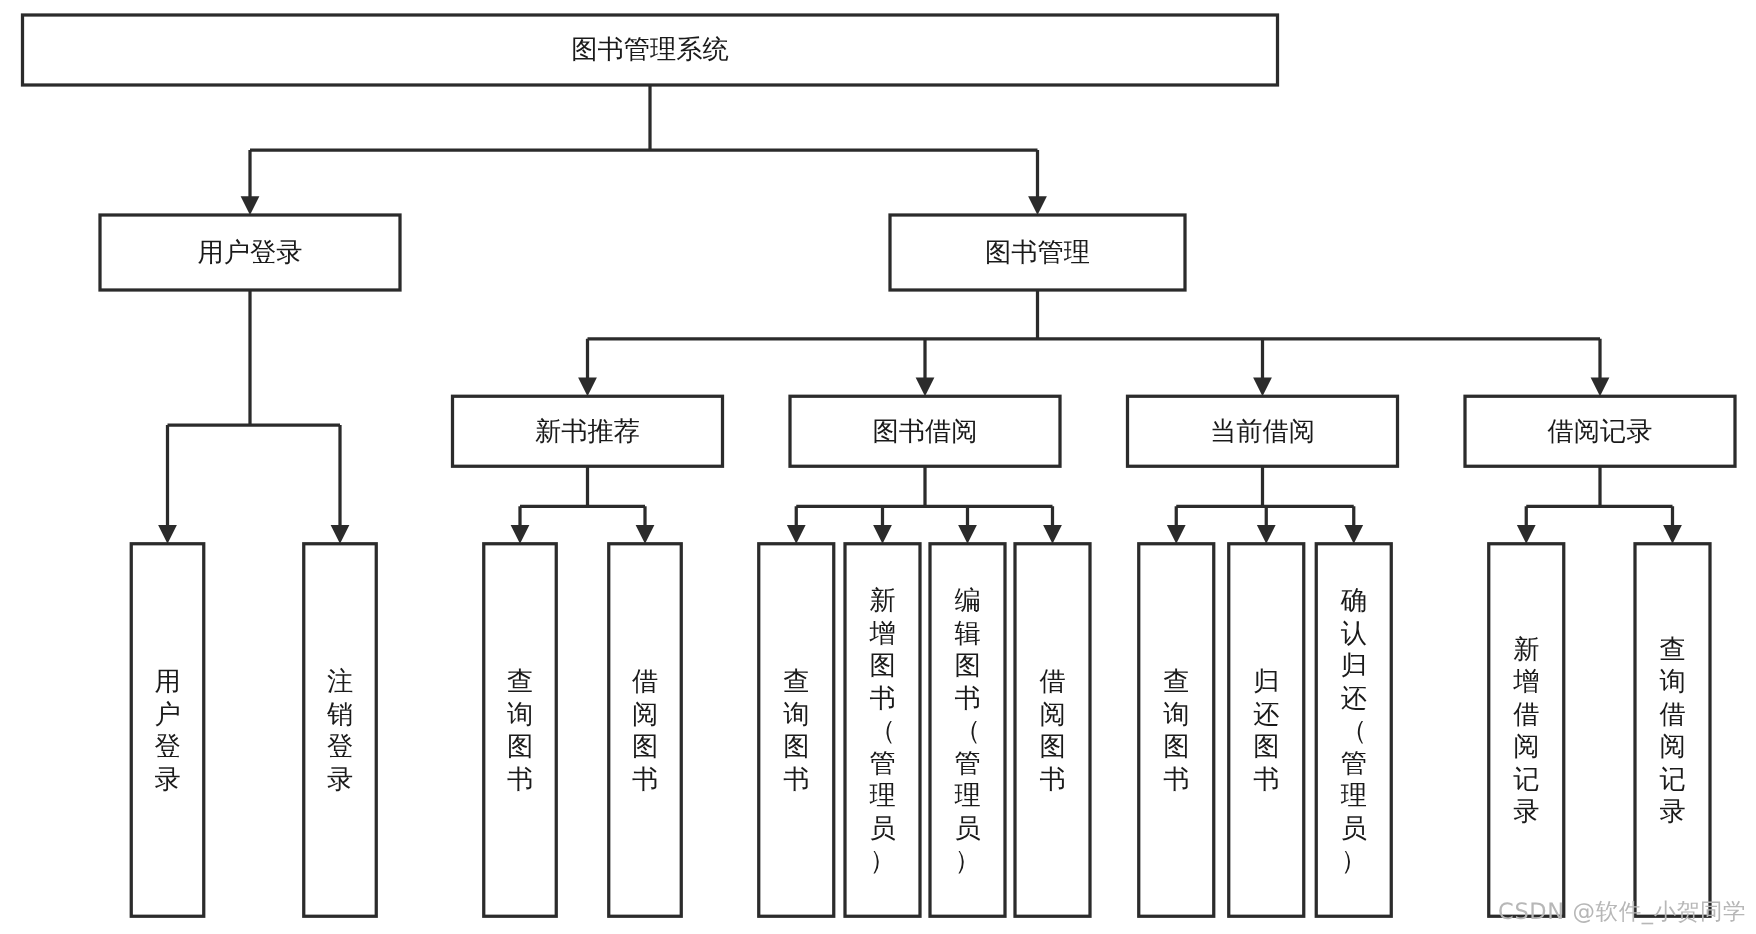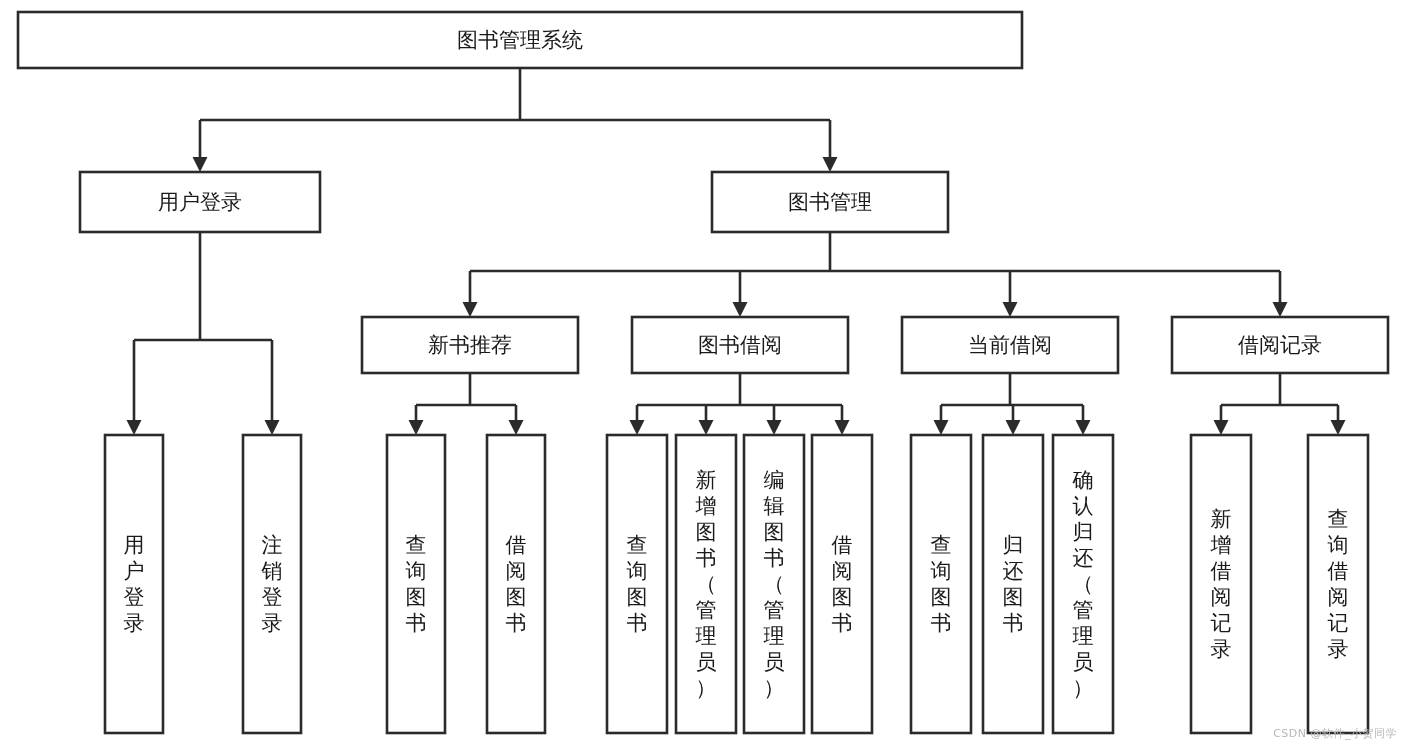--- a/index.html
+++ b/index.html
@@ -54,21 +54,21 @@
     fill: #1a1a1a;
     font-family: "DejaVu Sans", "Liberation Sans", sans-serif;
     font-size: 21px;
     text-anchor: middle;
   }
   .watermark-text {
     position: absolute;
     right: 8px;
     bottom: 6px;
     font-family: "DejaVu Sans", "Liberation Sans", sans-serif;
-    font-size: 11px;
+    font-size: 18px;
     color: #b7b7b7;
     white-space: nowrap;
     letter-spacing: 0.5px;
   }
 </style>
 </head>
 <body>
 
 <div id="diagram-root">
   <svg id="flow" viewBox="0 0 1405 747">

